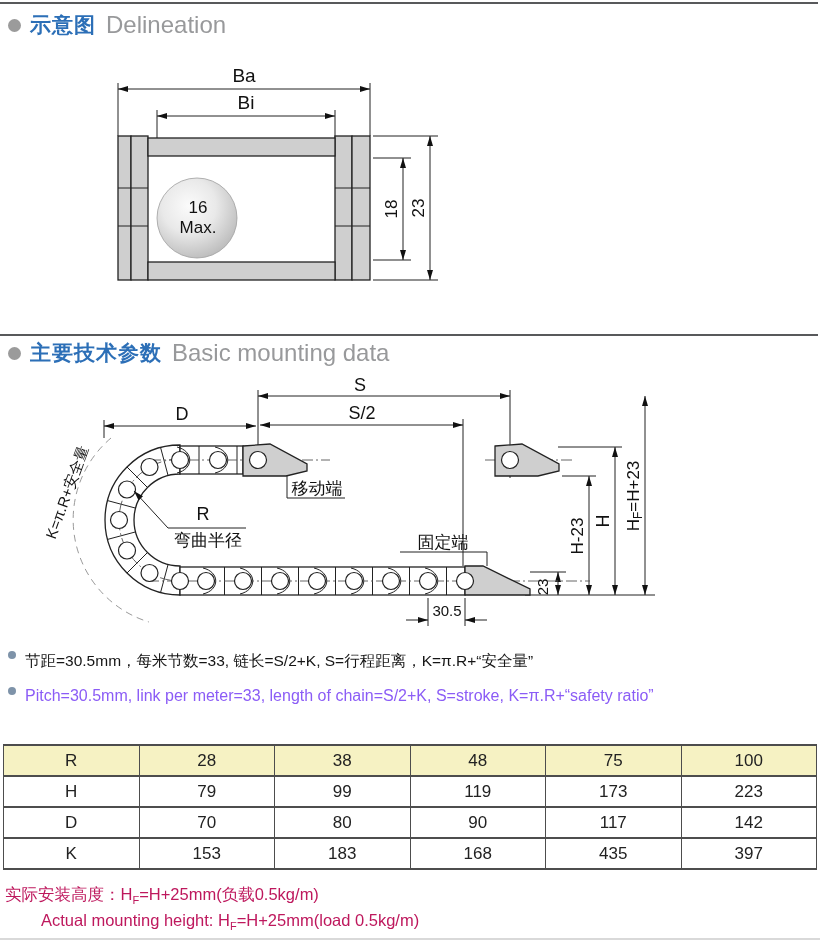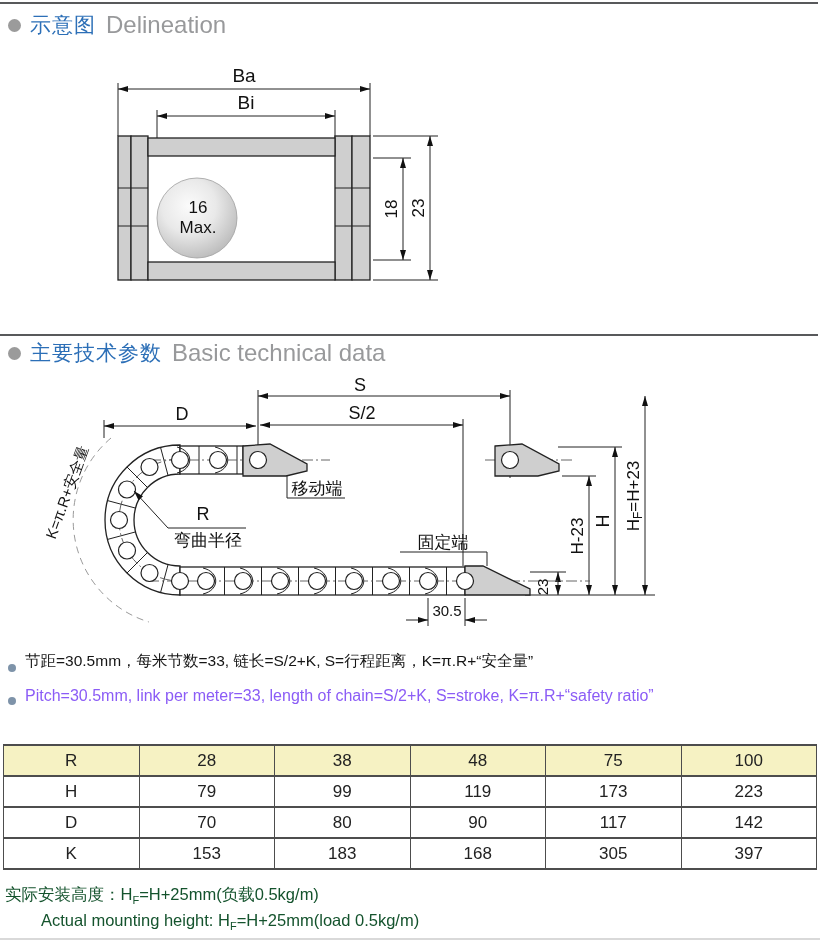--- a/index.html
+++ b/index.html
@@ -1,32 +1,32 @@
 <!DOCTYPE html>
 <html><head>
 <meta charset="utf-8">
 <style>
   html,body{margin:0;padding:0;background:#fff;}
   .page{position:relative;width:820px;height:940px;background:#fff;
         font-family:"Liberation Sans",sans-serif;color:#111;overflow:hidden;}
   .rule{position:absolute;left:0;width:818px;height:2px;background:#58595b;}
   .sec-header{position:absolute;display:flex;align-items:center;white-space:nowrap;}
   .sec-bullet{width:13px;height:13px;border-radius:50%;background:#9b9b9b;margin-right:9px;flex:0 0 auto;}
-  .sec-zh{color:#2c6fb7;font-weight:normal;font-size:21px;letter-spacing:1px;margin-right:10px;}
+  .sec-zh{color:#2c6fb7;font-weight:bold;font-size:21px;letter-spacing:1px;margin-right:10px;}
   .sec-en{color:#98999b;font-size:24px;}
-  .note{position:absolute;display:flex;align-items:flex-end;white-space:nowrap;}
+  .note{position:absolute;display:flex;align-items:flex-start;white-space:nowrap;}
   .note-bullet{width:8px;height:8px;border-radius:50%;background:#7e93a9;margin:0 9px 0 2px;flex:0 0 auto;}
   .note-zh{font-size:15.5px;color:#151515;}
   .note-en{font-size:16px;color:#8b5cf6;}
   table.spec{position:absolute;left:3px;top:744px;width:814px;border-collapse:collapse;table-layout:fixed;}
   table.spec td{border-left:1px solid #4d4d4d;border-right:1px solid #4d4d4d;
     border-top:2px solid #4d4d4d;border-bottom:2px solid #4d4d4d;
     text-align:center;font-size:17px;color:#222;height:29px;padding:0;}
   tr.hdr td{background:#f6f2c3;}
-  .footer-line{position:absolute;left:5px;font-size:16.5px;color:#14532d;white-space:nowrap;text-align:center;}
+  .footer-line{position:absolute;left:5px;font-size:16.5px;color:#be185d;white-space:nowrap;text-align:center;}
   .footer-line sub{font-size:11px;}
   .botline{position:absolute;left:0;top:938px;width:820px;height:2px;background:#d9d9d9;}
   svg{position:absolute;overflow:visible;}
   svg text{font-family:"Liberation Sans",sans-serif;fill:#111;}
 </style>
 </head>
 <body>
 
 <div class="page">
 
@@ -85,21 +85,21 @@
     <text x="161" y="51" font-size="19" text-anchor="middle">Bi</text>
     <text x="312" y="151" font-size="17" text-anchor="middle" transform="rotate(-90 312 151)">18</text>
     <text x="339" y="150" font-size="17" text-anchor="middle" transform="rotate(-90 339 150)">23</text>
   </svg>
 
   <div class="rule" style="top:334px;"></div>
 
   <div class="sec-header" style="left:8px;top:339px;">
     <span class="sec-bullet"></span>
     <span class="sec-zh">主要技术参数</span>
-    <span class="sec-en">Basic technical data</span>
+    <span class="sec-en">Basic mounting data</span>
   </div>
 
   <svg style="left:30px;top:376px;" width="660" height="262" viewBox="0 0 660 262">
     <defs>
       <marker id="a2" markerUnits="userSpaceOnUse" markerWidth="11" markerHeight="8" refX="10" refY="3" orient="auto-start-reverse">
         <path d="M0,0 L10,3 L0,6 Z" fill="#111"></path>
       </marker>
     </defs>
 
     <path d="M 81 62 A 107 107 0 0 0 119 246" fill="none" stroke="#9a9a9a" stroke-width="1" stroke-dasharray="7 5"></path>
@@ -249,21 +249,21 @@
       <td>80</td>
       <td>90</td>
       <td>117</td>
       <td>142</td>
     </tr>
     <tr>
       <td>K</td>
       <td>153</td>
       <td>183</td>
       <td>168</td>
-      <td>305</td>
+      <td>435</td>
       <td>397</td>
     </tr>
   </tbody>
     </table>
 
   <div class="footer-line" style="top:884px;"><span>实际安装高度：H</span><sub>F</sub><span>=H+25mm(负载0.5kg/m)</span></div>
   <div class="footer-line" style="top:911px;margin-left:36px;"><span>Actual mounting height: H</span><sub>F</sub><span>=H+25mm(load 0.5kg/m)</span></div>
 
   <div class="botline"></div>
 </div>

